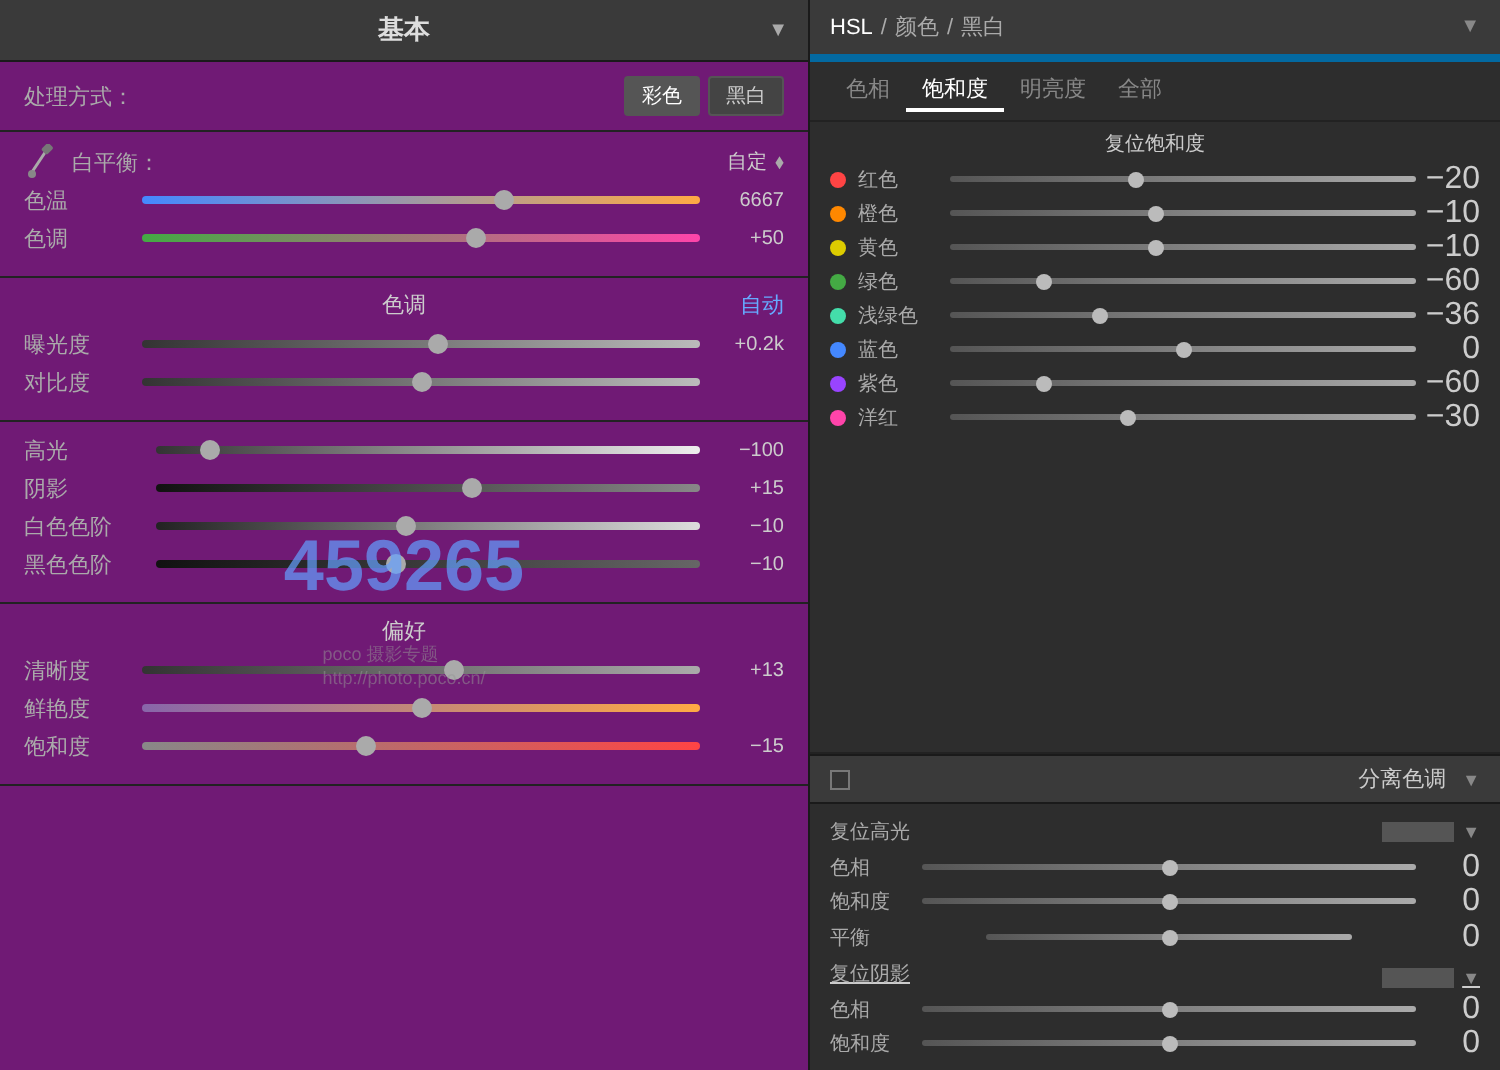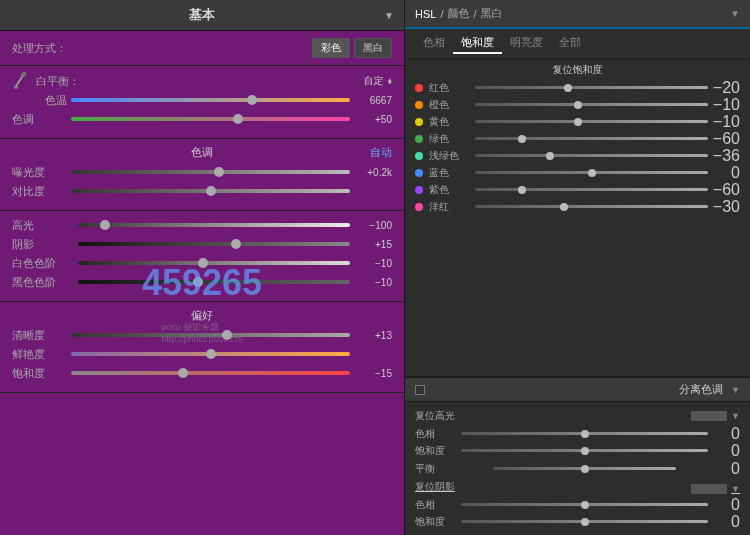--- a/index.html
+++ b/index.html
@@ -55,21 +55,21 @@
       font-size: 10px;
     }
 
     
     .hsl-header {
       background: #3a3a3a;
       padding: 6px 10px;
       display: flex;
       align-items: center;
       justify-content: space-between;
-      border-bottom: 2px solid #0369a1;
+      border-bottom: 4px solid #0369a1;
     }
     .hsl-header span {
       color: #aaa;
       font-size: 11px;
       cursor: pointer;
     }
     .hsl-header span.active {
       color: #fff;
     }
     .hsl-sep {
@@ -382,21 +382,21 @@
             <rect x="8" y="0" width="4" height="5" rx="1" fill="#777" transform="rotate(45 10 2)"></rect>
           </svg>
         </div>
         <span class="wb-label">白平衡：</span>
         <span class="wb-value">自定</span>
         <span class="wb-select">⬧</span>
       </div>
 
       <div id="tone-sliders">
     <div class="slider-row">
-      <span class="slider-label" style="width:55px;text-align:right;">色温</span>
+      <span class="slider-label" style="width:55px;">色温</span>
       <div class="slider-track track-temp">
         <div class="slider-thumb" style="left:65%;"></div>
       </div>
       <span class="slider-value">6667</span>
     </div>
     <div class="slider-row">
       <span class="slider-label" style="width:55px;">色调</span>
       <div class="slider-track track-tint">
         <div class="slider-thumb" style="left:60%;"></div>
       </div>

